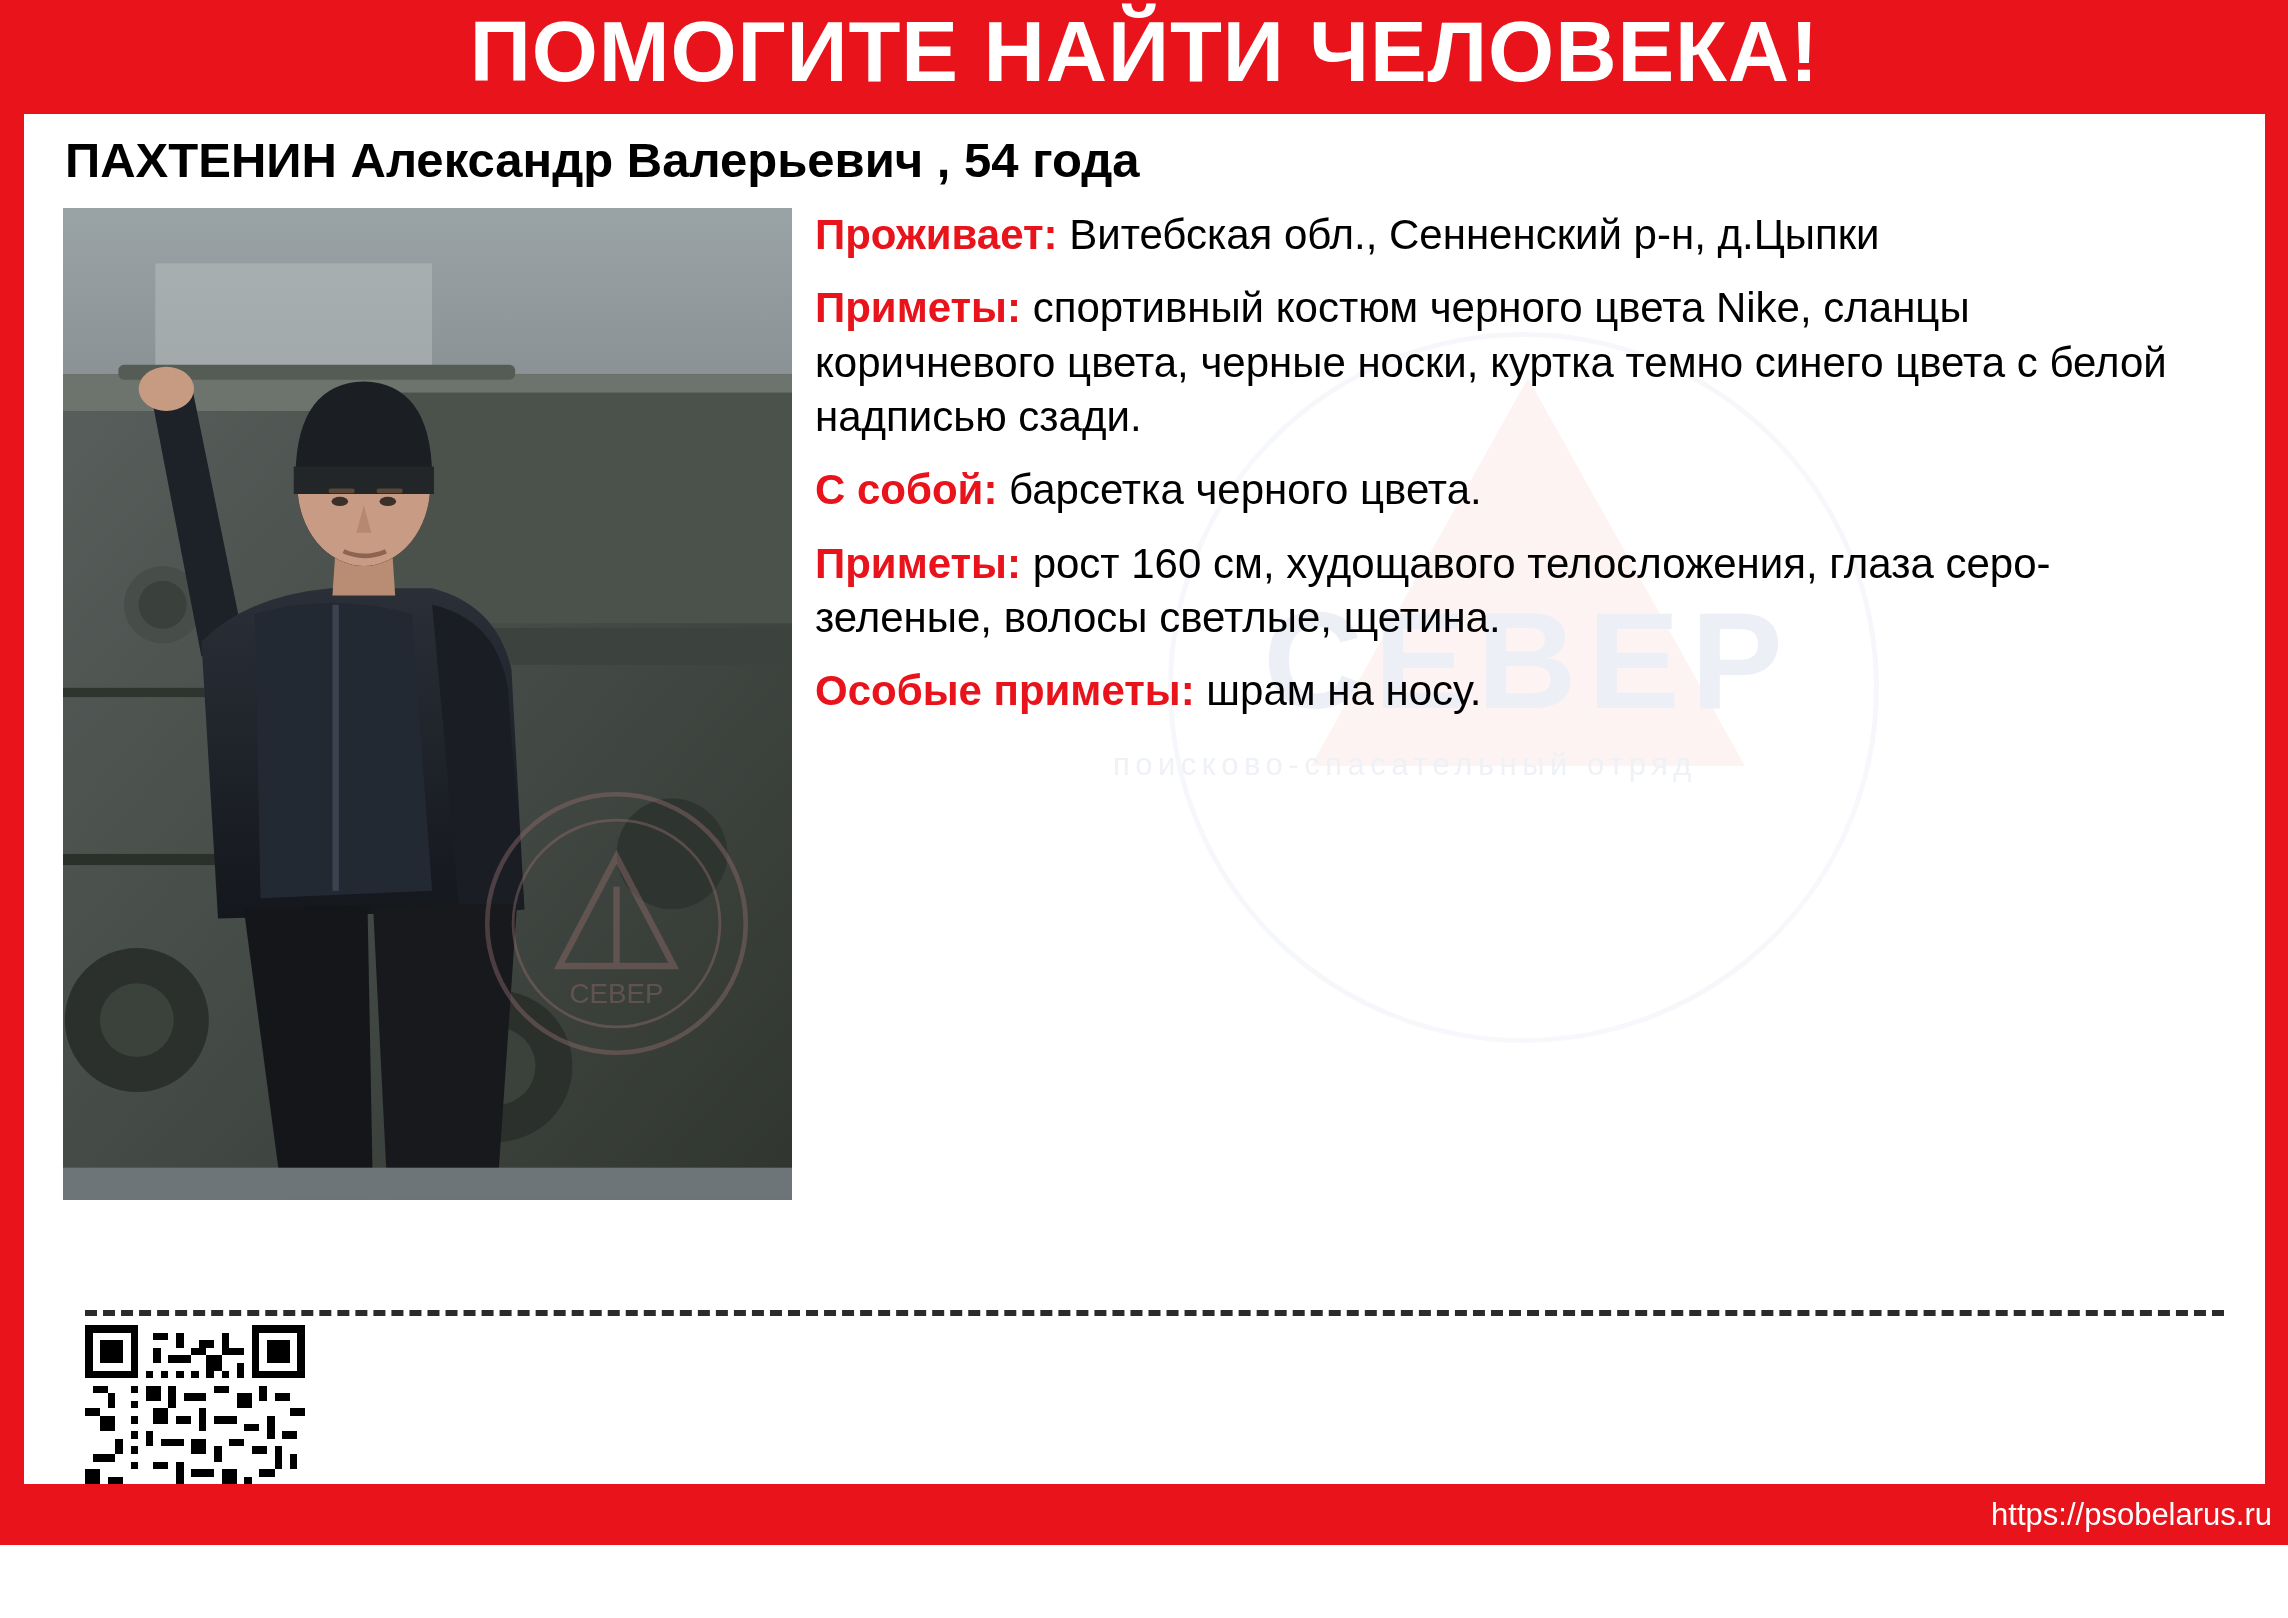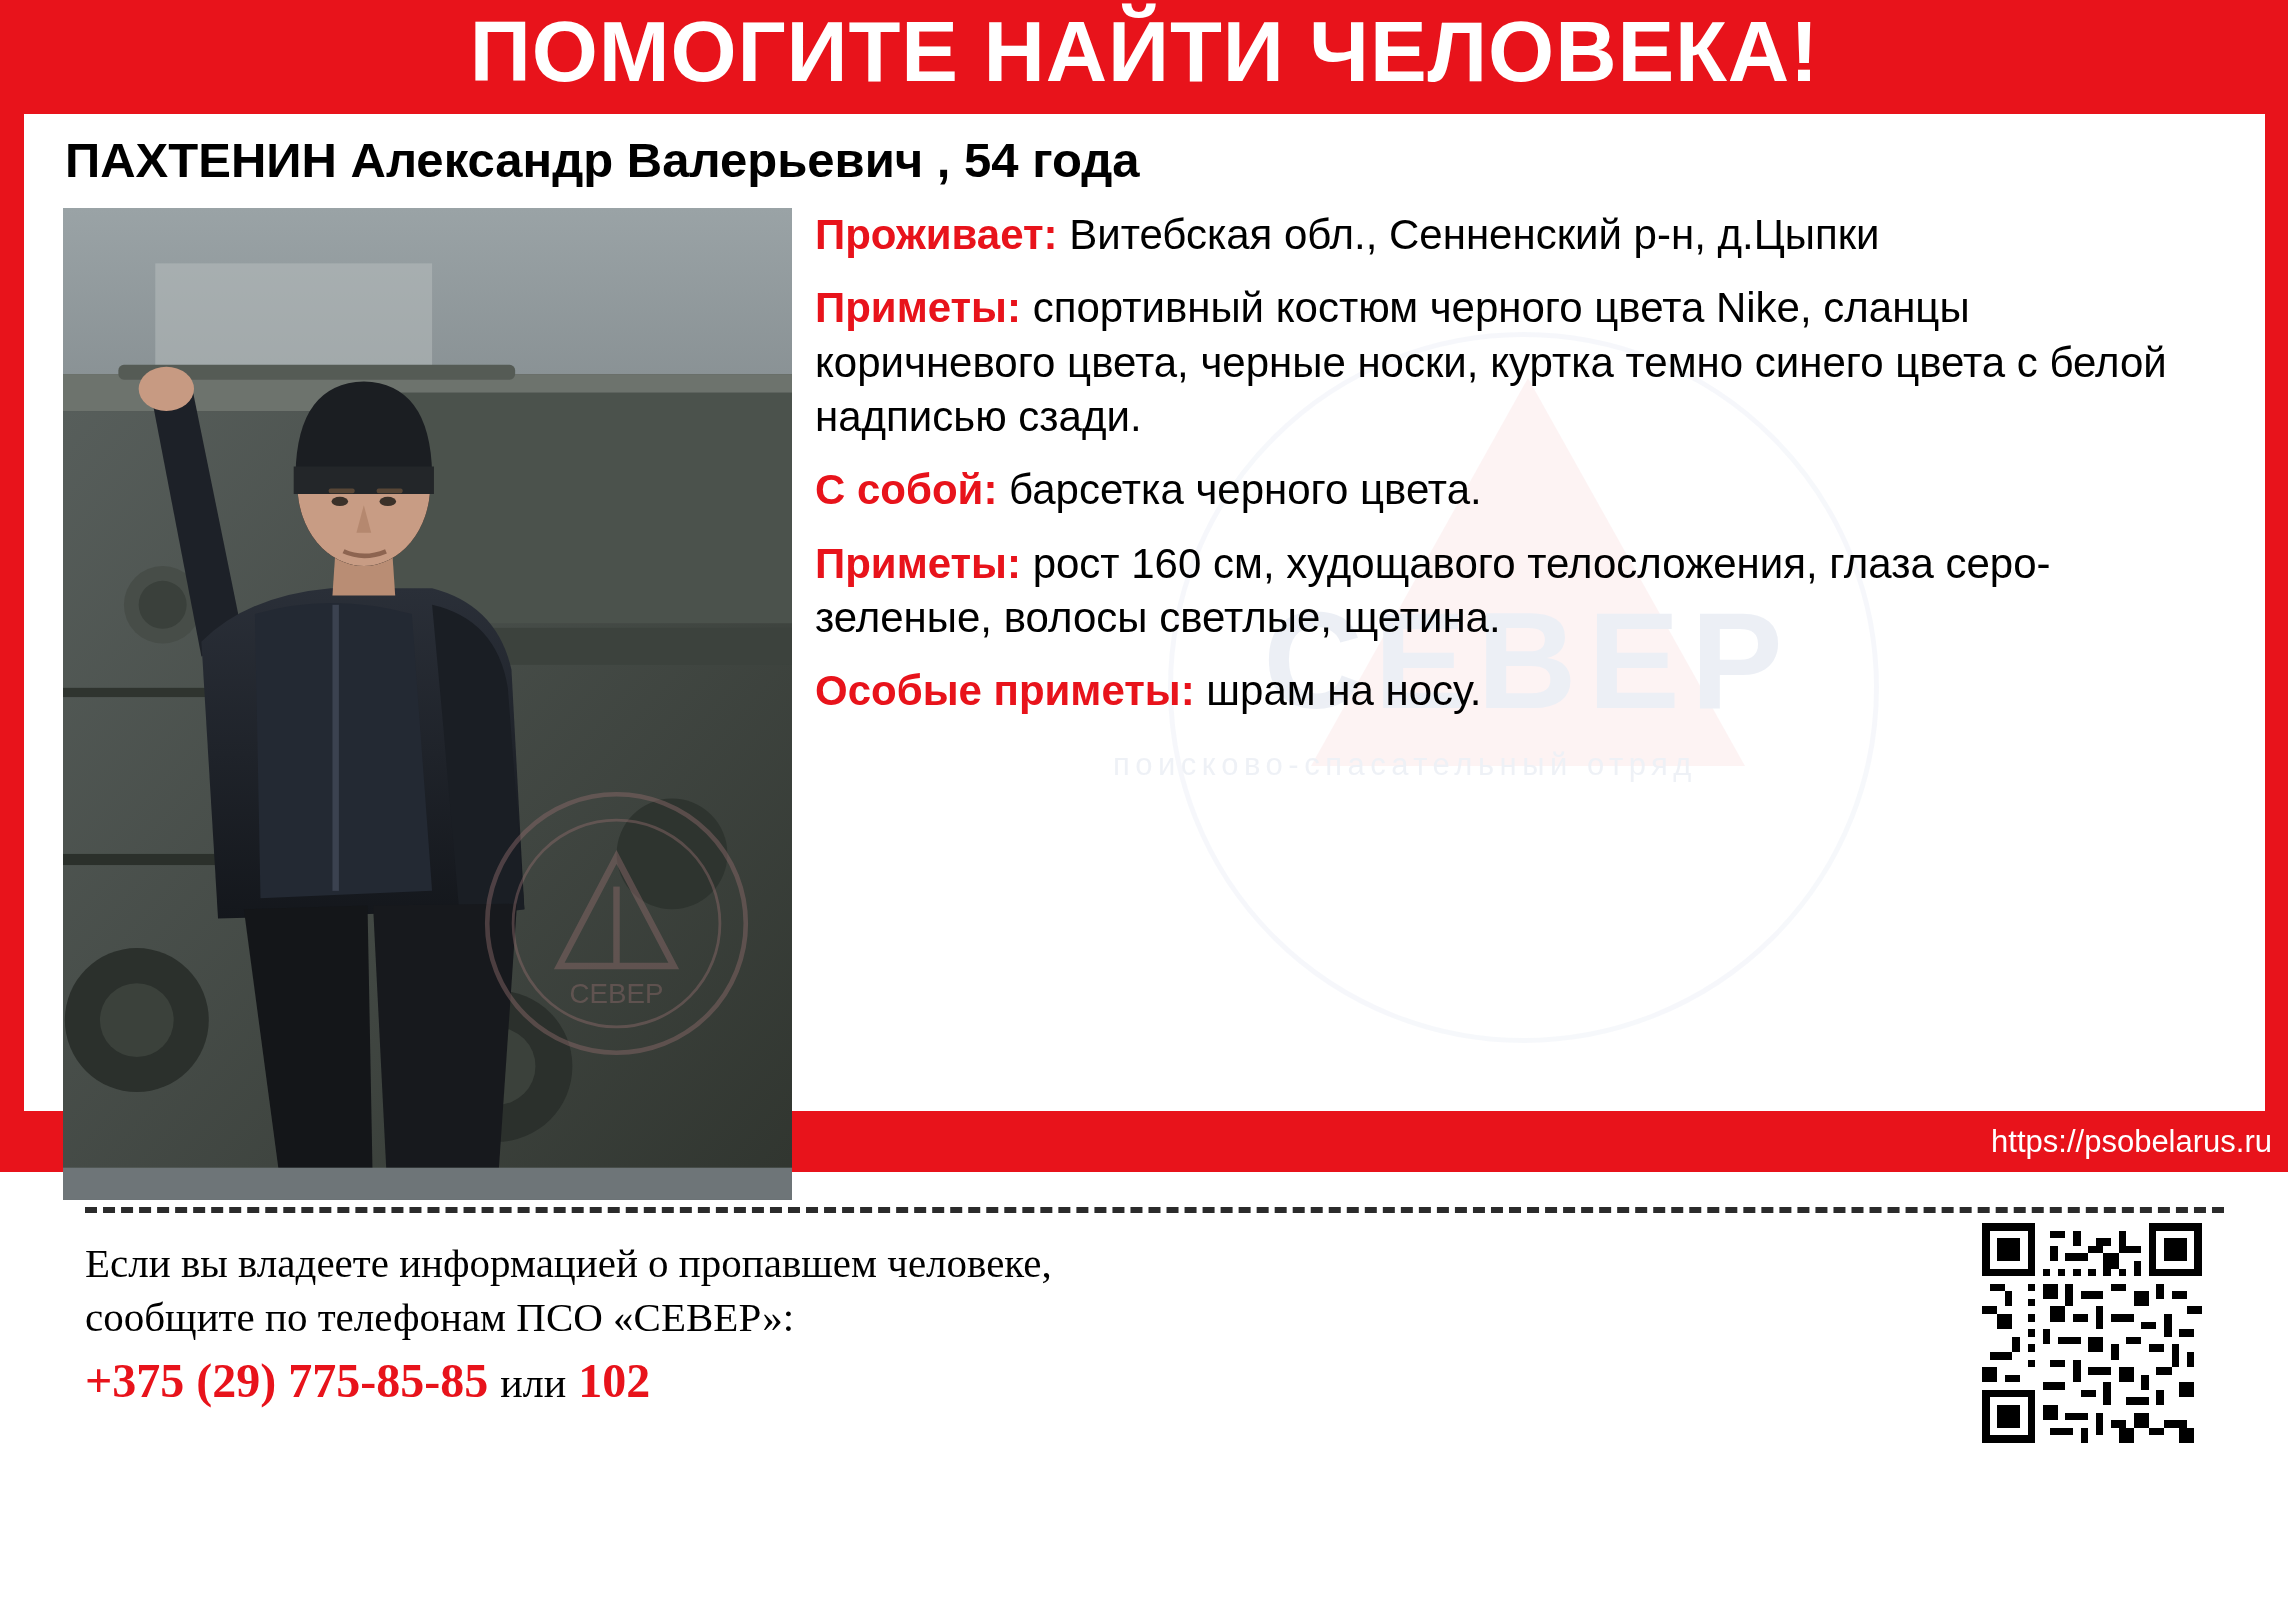--- a/index.html
+++ b/index.html
@@ -10,21 +10,21 @@
   body {
     width: 2289px;
     height: 1619px;
     font-family: "Liberation Sans", sans-serif;
     overflow: hidden;
   }
 
   .poster {
     position: relative;
     width: 2289px;
-    height: 1172px;
+    height: 1545px;
     background: #ffffff;
     box-sizing: border-box;
     border: 24px solid #e8131b;
     border-top: 0;
     border-bottom: 0;
     display: flex;
     flex-direction: column;
   }
 
   
@@ -350,29 +350,20 @@
         <span class="lbl">Особые приметы:</span>
         <span class="val">шрам на носу.</span>
       </div>
 
     </div>
   </div>
 
   <div class="dash-sep"></div>
 
   <div class="footer">
-    <div class="footer-text">
-      <div class="foot-l1">Если вы владеете информацией о пропавшем человеке,</div>
-      <div class="foot-l2">сообщите по телефонам ПСО «СЕВЕР»:</div>
-      <div class="phone-line">
-        <span>+375 (29) 775-85-85</span>
-        <span class="phone-or">или</span>
-        <span>102</span>
-      </div>
-    </div>
 
     <svg class="qr" viewBox="0 0 29 29" shape-rendering="crispEdges">
       <rect width="29" height="29" fill="#ffffff"></rect>
       <g fill="#000000">
 
         <rect x="0" y="0" width="7" height="1"></rect>
           <rect x="0" y="6" width="7" height="1"></rect>
         <rect x="0" y="0" width="1" height="7"></rect>
           <rect x="6" y="0" width="1" height="7"></rect>
         <rect x="2" y="2" width="3" height="3"></rect>

